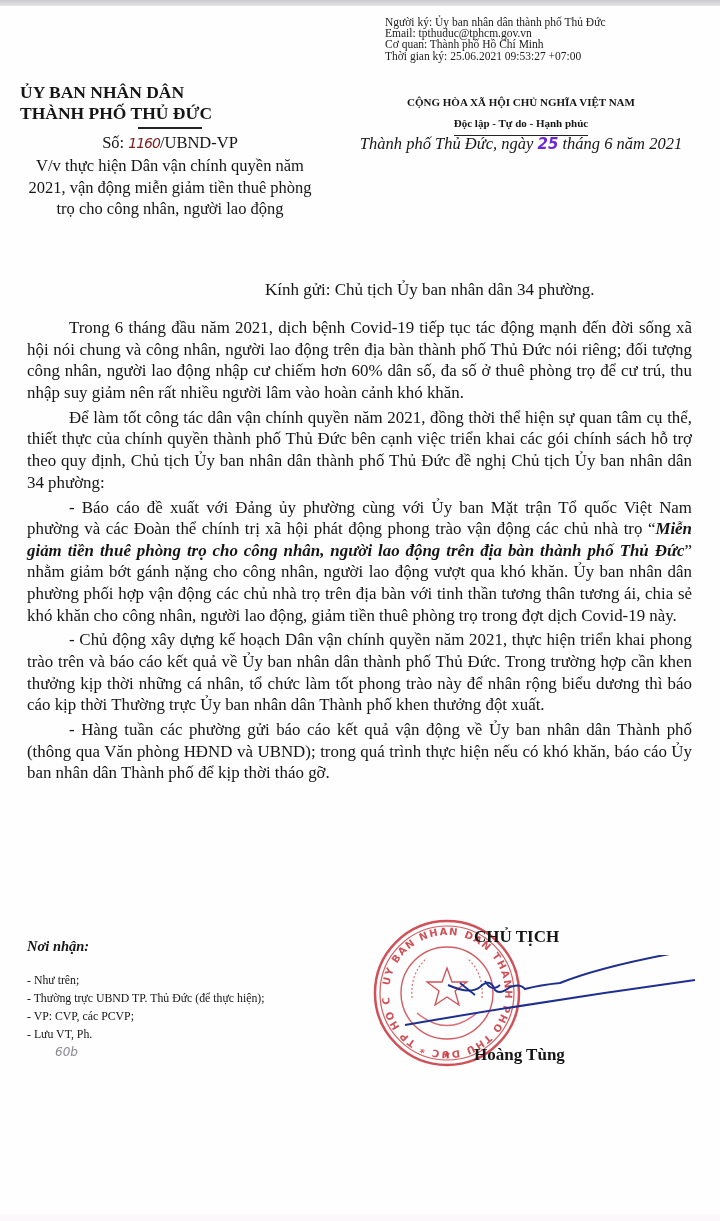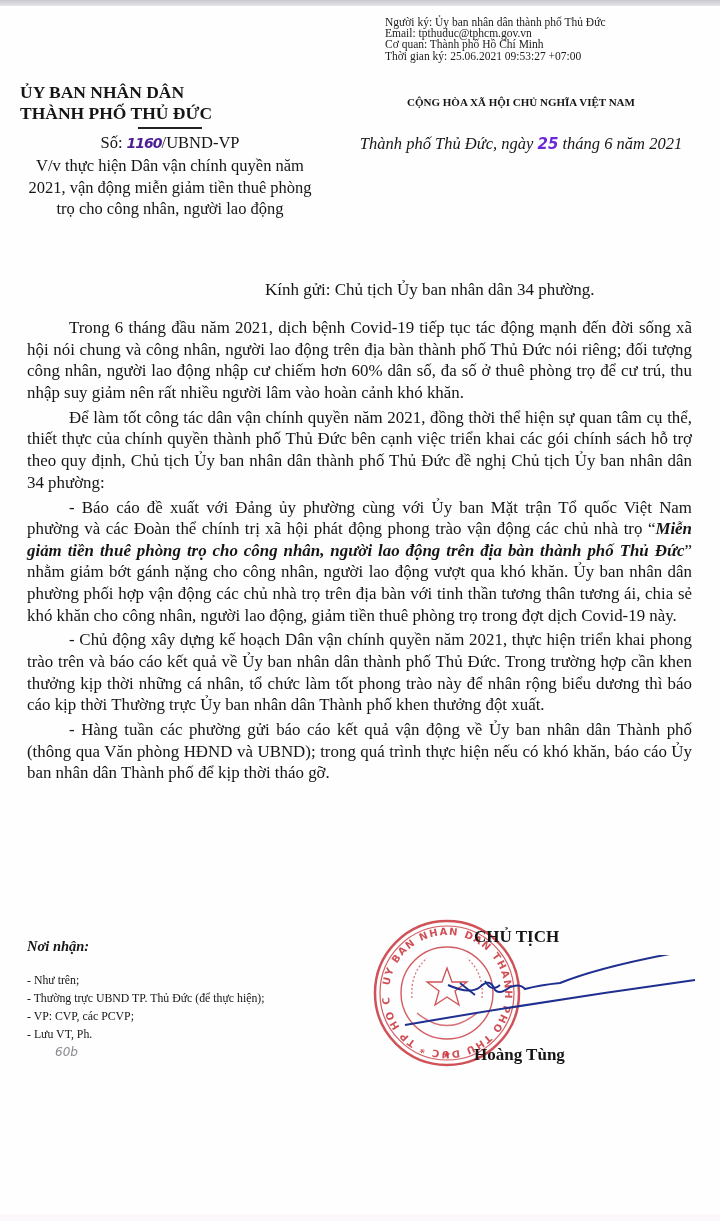--- a/index.html
+++ b/index.html
@@ -9,21 +9,21 @@
     }
     .topbar { position: absolute; left: 0; top: 0; width: 720px; height: 6px; background: linear-gradient(#c9c8cc, #e6e5e9); }
     .bottomtint { position: absolute; left: 0; top: 1214px; width: 720px; height: 7px; background: #fbf7fb; }
 
     .sig-meta { position: absolute; left: 385px; top: 17px; font-size: 11.5px; line-height: 11.2px; color: #1b1b1b; }
     .sig-meta div { white-space: nowrap; }
 
     .org { position: absolute; left: 20px; top: 82px; width: 300px; text-align: left; font-weight: bold; font-size: 17.5px; line-height: 21px; }
     .org-line { width: 64px; height: 1.5px; background: #222; margin: 3px auto 0; }
     .docno { position: absolute; left: 20px; top: 133px; width: 300px; text-align: center; font-size: 16.5px; line-height: 20px; }
-    .docno .hand { color: #4c1d95; font-style: italic; font-family: "DejaVu Sans", sans-serif; font-size: 14px; font-weight: bold; letter-spacing: -1px; }
+    .docno .hand { color: #7f1d1d; font-style: italic; font-family: "DejaVu Sans", sans-serif; font-size: 14px; font-weight: normal; letter-spacing: -1px; }
     .subject { position: absolute; left: 20px; top: 155px; width: 300px; text-align: center; font-size: 16.5px; line-height: 21.5px; }
 
     .nation { position: absolute; left: 322px; top: 92px; width: 398px; text-align: center; font-weight: bold; font-size: 11px; line-height: 21px; }
     .nation-motto { display: inline-block; border-bottom: 1.5px solid #222; padding-bottom: 1px; }
     .dateline { position: absolute; left: 322px; top: 134px; width: 398px; text-align: center; font-style: italic; font-size: 16.5px; }
     .dateline .hand { color: #6d28d9; font-weight: bold; font-family: "DejaVu Sans", sans-serif; font-size: 15px; }
 
     .greeting { position: absolute; left: 265px; top: 280px; font-size: 17px; }
 
     .body { position: absolute; left: 27px; top: 317px; width: 665px; font-size: 16.9px; line-height: 21.6px; text-align: justify; }
@@ -58,20 +58,21 @@
 </div>
 
 <div class="docno">
   <span>Số: </span><span class="hand">1160</span><span>/UBND-VP</span>
 </div>
 
 <div class="subject">V/v thực hiện Dân vận chính quyền năm 2021, vận động miễn giảm tiền thuê phòng trọ cho công nhân, người lao động</div>
 
 <div class="nation">
   <div>CỘNG HÒA XÃ HỘI CHỦ NGHĨA VIỆT NAM</div>
+  <div><span class="nation-motto">Độc lập - Tự do - Hạnh phúc</span></div>
 </div>
 
 <div class="dateline">
   <span>Thành phố Thủ Đức, ngày </span><span class="hand">25</span><span> tháng 6 năm 2021</span>
 </div>
 
 <div class="greeting">Kính gửi: Chủ tịch Ủy ban nhân dân 34 phường.</div>
 
 <div class="body">
   <p>Trong 6 tháng đầu năm 2021, dịch bệnh Covid-19 tiếp tục tác động mạnh đến đời sống xã hội nói chung và công nhân, người lao động trên địa bàn thành phố Thủ Đức nói riêng; đối tượng công nhân, người lao động nhập cư chiếm hơn 60% dân số, đa số ở thuê phòng trọ để cư trú, thu nhập suy giảm nên rất nhiều người lâm vào hoàn cảnh khó khăn.</p>

